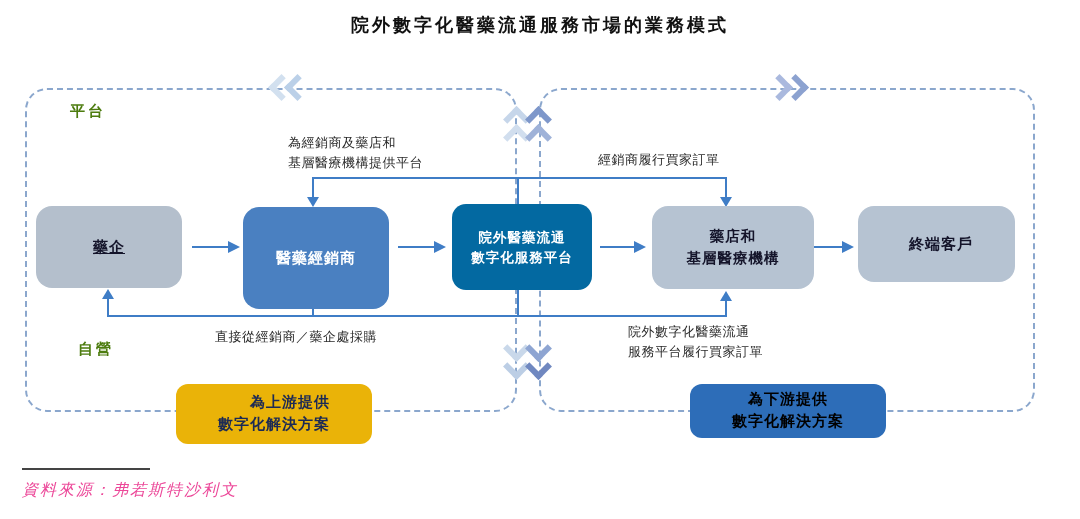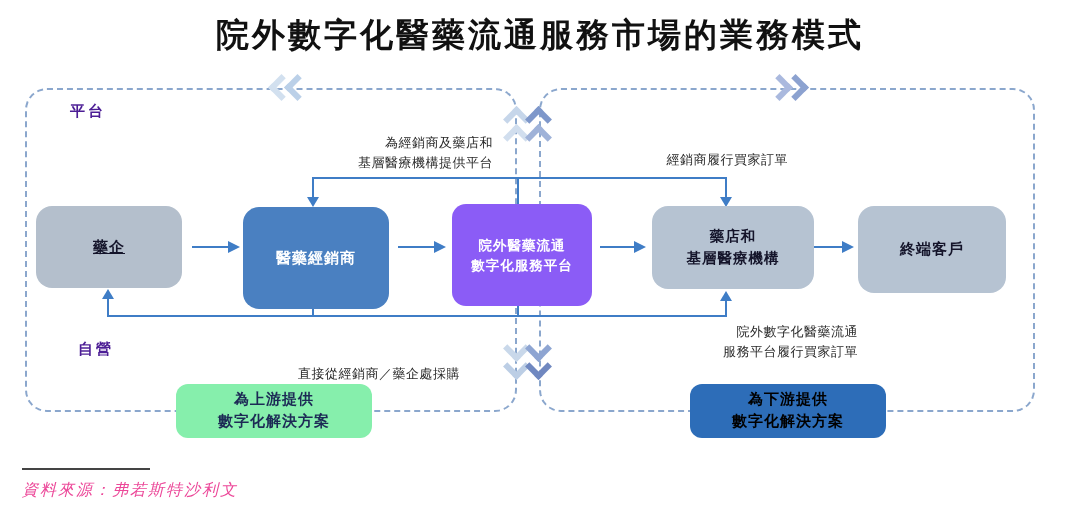--- a/index.html
+++ b/index.html
@@ -4,50 +4,50 @@
 <style>
   html,body{margin:0;padding:0;}
   body{
     width:1080px;height:519px;position:relative;background:#ffffff;
     font-family:"DejaVu Sans","Liberation Sans",sans-serif;color:#1a1a1a;overflow:hidden;
   }
   .abs{position:absolute;}
   .title{
     top:13px;left:0;width:1080px;text-align:center;
     font-family:"DejaVu Serif","Liberation Serif",serif;
-    font-weight:bold;font-size:33px;letter-spacing:3px;color:#111;
+    font-weight:bold;font-size:18px;letter-spacing:3px;color:#111;
   }
   .dashed-box{border:2px dashed #8ba7cd;border-radius:22px;}
   #zone-left{left:25px;top:88px;width:488px;height:320px;}
   #zone-right{left:539px;top:88px;width:492px;height:320px;}
-  .section-label{font-weight:bold;font-size:15px;letter-spacing:3px;color:#4c1d95;}
+  .section-label{font-weight:bold;font-size:15px;letter-spacing:3px;color:#4d7c0f;}
   #label-platform{left:70px;top:102px;}
   #label-self-operated{left:78px;top:340px;}
   .node{
     display:flex;align-items:center;justify-content:center;text-align:center;
     border-radius:16px;font-weight:bold;font-size:15px;line-height:1.5;
     color:#14142a;z-index:3;letter-spacing:1px;
   }
   #node-pharma{left:36px;top:206px;width:146px;height:82px;background:#b4bfcc;text-decoration:underline;}
   #node-distributor{left:243px;top:207px;width:146px;height:102px;background:#4a80c1;color:#fff;}
-  #node-platform{left:452px;top:204px;width:140px;height:102px;background:#8b5cf6;color:#fff;font-size:13.5px;border-radius:14px;}
+  #node-platform{left:452px;top:204px;width:140px;height:86px;background:#0369a1;color:#fff;font-size:13.5px;border-radius:14px;}
   #node-pharmacy{left:652px;top:206px;width:162px;height:83px;background:#b6c3d2;font-size:14.5px;}
-  #node-end-customer{left:858px;top:206px;width:148px;height:87px;background:#b6c3d2;}
+  #node-end-customer{left:858px;top:206px;width:148px;height:76px;background:#b6c3d2;padding-left:9px;}
   .annot{
-    font-size:13px;line-height:1.5;color:#2a2a2a;text-align:right;z-index:3;letter-spacing:0.5px;
+    font-size:13px;line-height:1.5;color:#2a2a2a;text-align:left;z-index:3;letter-spacing:0.5px;
   }
   #annot-provide-platform{left:288px;top:133px;width:205px;}
   #annot-distributor-fulfill{left:598px;top:150px;width:190px;}
-  #annot-direct-purchase{left:215px;top:327px;width:245px;margin-top:37px;}
+  #annot-direct-purchase{left:215px;top:327px;width:245px;}
   #annot-platform-fulfill{left:628px;top:322px;width:230px;}
   .solution{
     display:flex;align-items:center;justify-content:center;text-align:center;
     border-radius:12px;font-weight:bold;font-size:15px;line-height:1.45;z-index:4;letter-spacing:1px;
   }
-  #solution-upstream{left:176px;top:384px;width:196px;height:54px;background:#86efac;color:#1c2a55;}
+  #solution-upstream{left:176px;top:384px;width:196px;height:60px;background:#eab308;color:#1c2a55;text-align:right;}
   #solution-downstream{left:690px;top:384px;width:196px;height:54px;background:#2d6db8;color:#000000;}
   #connector-layer{left:0;top:0;z-index:2;pointer-events:none;}
   .chev{
     position:absolute;width:13px;height:13px;border-style:solid;
     border-width:6px 6px 0 0;z-index:5;
   }
   .chev.up{transform:rotate(-45deg);}
   .chev.down{transform:rotate(135deg);}
   .chev.left{transform:rotate(-135deg);}
   .chev.right{transform:rotate(45deg);}

